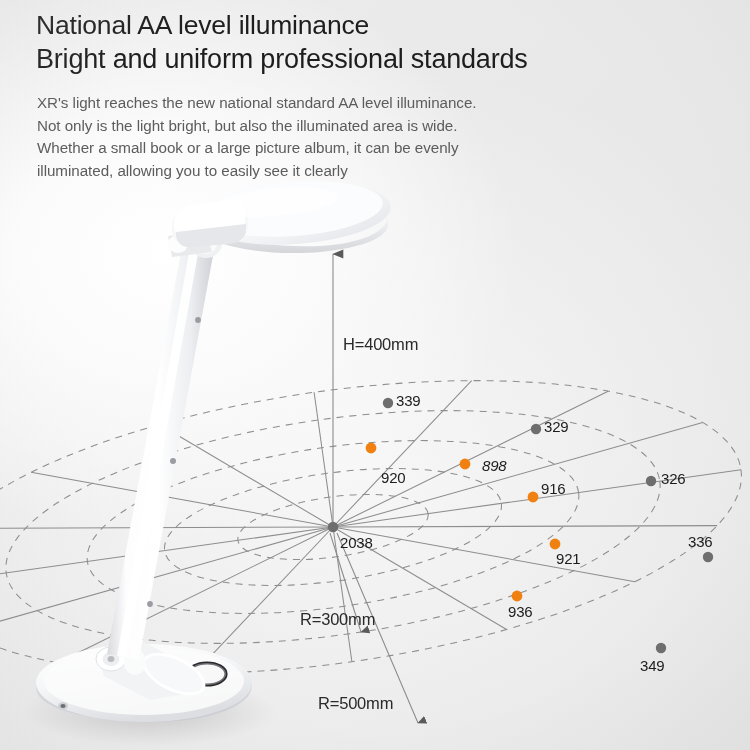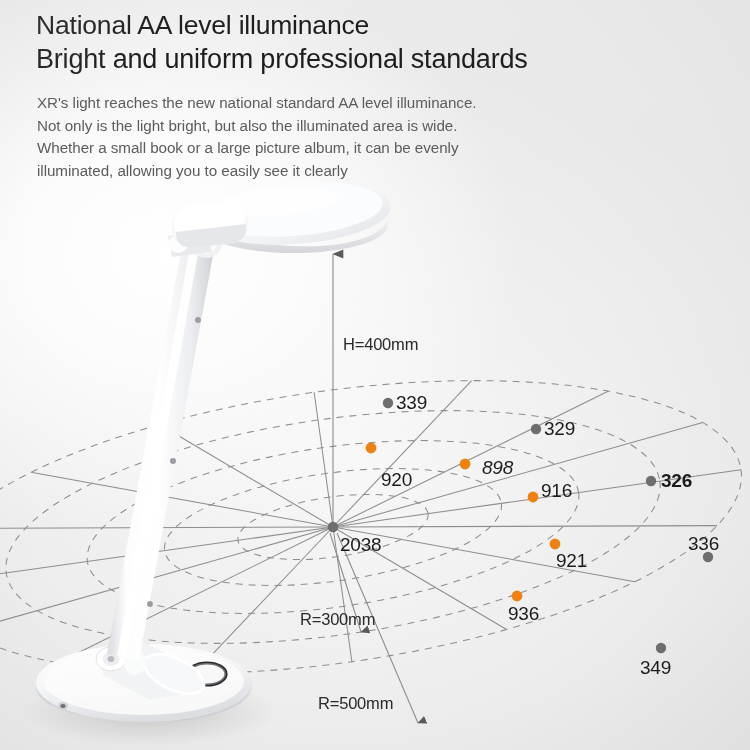--- a/index.html
+++ b/index.html
@@ -45,21 +45,21 @@
   }
 
   
   #diagram,#lamp{position:absolute;left:0;top:0;width:750px;height:750px;}
   #diagram{z-index:2;}
   #lamp{z-index:3;}
   #labels{position:absolute;left:0;top:0;width:750px;height:750px;z-index:4;}
 
   .lbl{
     position:absolute;
-    font-size:19px;
+    font-size:15px;
     color:#1c1c1c;
     white-space:nowrap;
     letter-spacing:-.2px;
   }
   .lbl.dim{font-size:16.5px;color:#2a2a2a;}
 </style>
 </head>
 <body>
 
 <div id="backdrop"></div>
@@ -236,21 +236,21 @@
 
 <div id="labels">
   <div class="lbl" id="center-label" style="left:340px;top:534px;">2038</div>
   <div class="lbl dim" style="left:343px;top:335px;">H=400mm</div>
   <div class="lbl dim" style="left:300px;top:610px;">R=300mm</div>
   <div class="lbl dim" style="left:318px;top:694px;">R=500mm</div>
 <div class="lbl" style="left: 396px; top: 392px;">339</div>
     <div class="lbl" style="left: 381px; top: 437px; margin-top: 32px;">920</div>
     <div class="lbl" style="left: 544px; top: 418px;">329</div>
     <div class="lbl" style="left: 482px; top: 457px; font-style: italic;">898</div>
-    <div class="lbl" style="left: 661px; top: 470px; font-weight: bold;">326</div>
+    <div class="lbl" style="left: 661px; top: 470px;">326</div>
     <div class="lbl" style="left: 541px; top: 480px;">916</div>
     <div class="lbl" style="left: 688px; top: 533px;">336</div>
     <div class="lbl" style="left: 556px; top: 550px;">921</div>
     <div class="lbl" style="left: 508px; top: 603px;">936</div>
     <div class="lbl" style="left: 640px; top: 657px;">349</div>
   </div>
 
 <div id="vignette"></div>
 
 </body></html>

